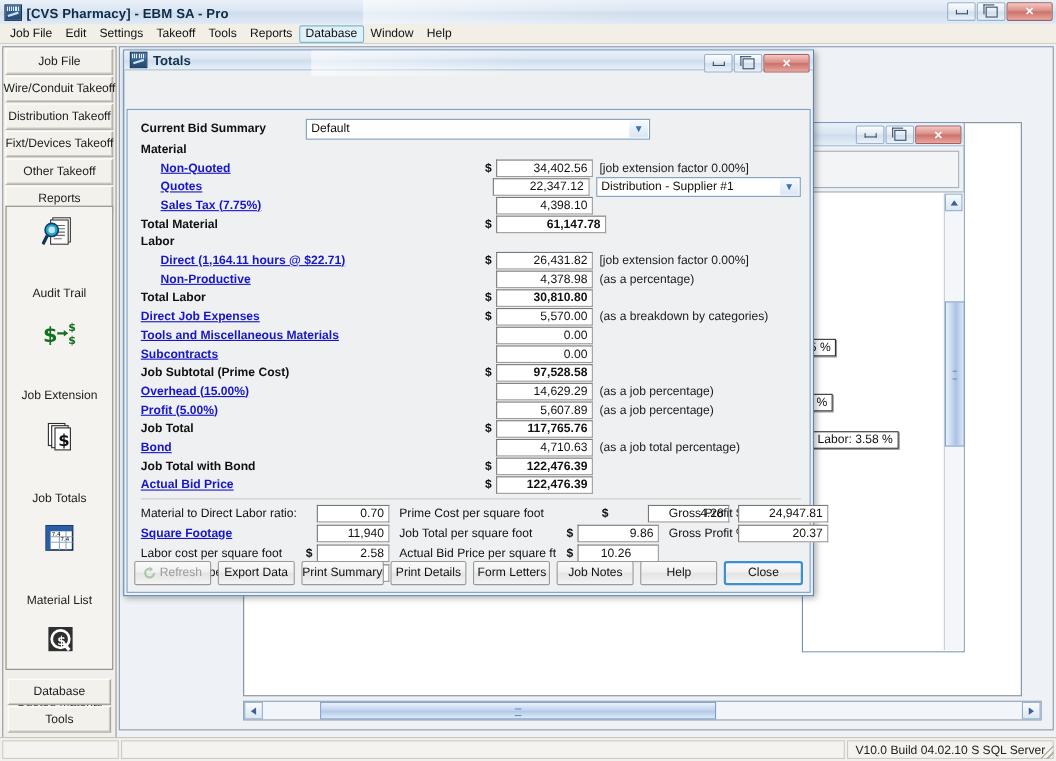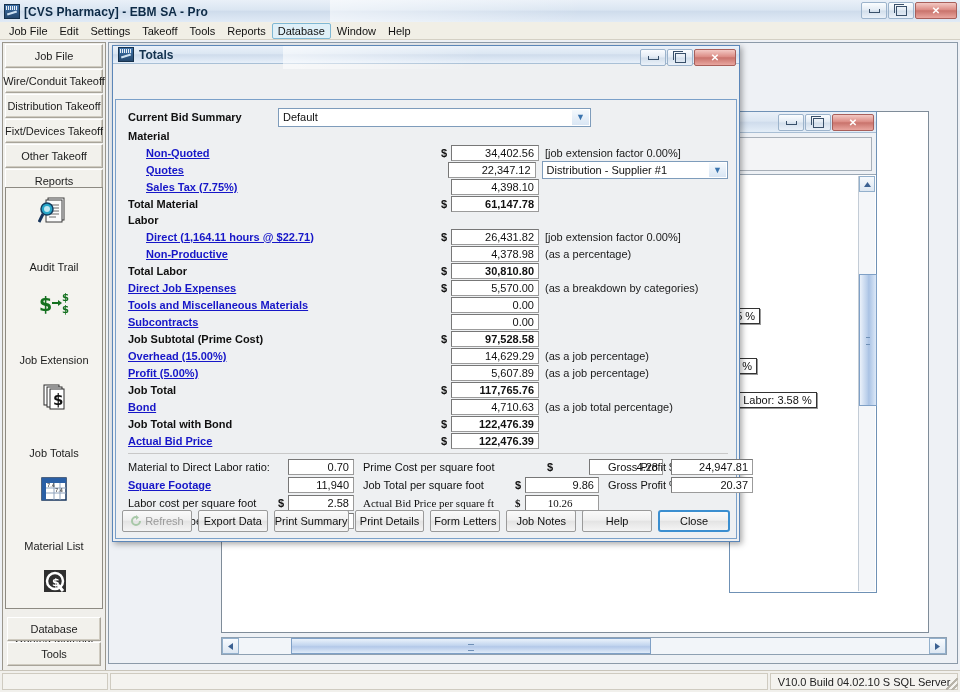--- a/index.html
+++ b/index.html
@@ -534,21 +534,21 @@
 
         <div class="row">
           <span class="lbl-link" style="margin-left:18px; width:295px;">Sales Tax (7.75%)</span>
           <span class="dollar"></span>
           <div class="field" style="width:88px;">4,398.10</div>
         </div>
 
         <div class="row">
           <span class="lbl-bold" style="width:313px;">Total Material</span>
           <span class="dollar">$</span>
-          <div class="field bold" style="width:88px;">61,147.78</div>
+          <div class="field bold" style="width:100px;">61,147.78</div>
         </div>
 
         <div class="row" style="height:16px;">
           <span class="lbl-bold">Labor</span>
         </div>
 
         <div class="row">
           <span class="lbl-link" style="margin-left:18px; width:295px;">Direct (1,164.11 hours  @  $22.71)</span>
           <span class="dollar">$</span>
           <div class="field" style="width:88px;">26,431.82</div>
@@ -660,21 +660,21 @@
           <div class="row" style="position:absolute; left:235px; top:0;gap:32px;">
             <span class="lbl-plain" style="width:152px;">Prime Cost per square foot</span>
             <span class="dollar">$</span>
             <div class="field" style="width:74px;">4.28</div>
           </div>
           <div class="row" style="position:absolute; left:235px; top:18px;">
             <span class="lbl-plain" style="width:152px;">Job Total per square foot</span>
             <span class="dollar">$</span>
             <div class="field" style="width:74px;text-align:right;">9.86</div>
           </div>
-          <div class="row" style="position:absolute; left:235px; top:36px;font-family:Liberation Serif, serif;">
+          <div class="row" style="position:absolute; left:235px; top:36px;">
             <span class="lbl-plain" style="width:152px;">Actual Bid Price per square ft</span>
             <span class="dollar">$</span>
             <div class="field" style="width:74px; text-align:center;">10.26</div>
           </div>
 
           <div class="row" style="position:absolute; left:480px; top:0;">
             <span class="lbl-plain" style="width:63px;">Gross Profit $</span>
             <div class="field" style="width:82px;">24,947.81</div>
           </div>
           <div class="row" style="position:absolute; left:480px; top:18px;">

